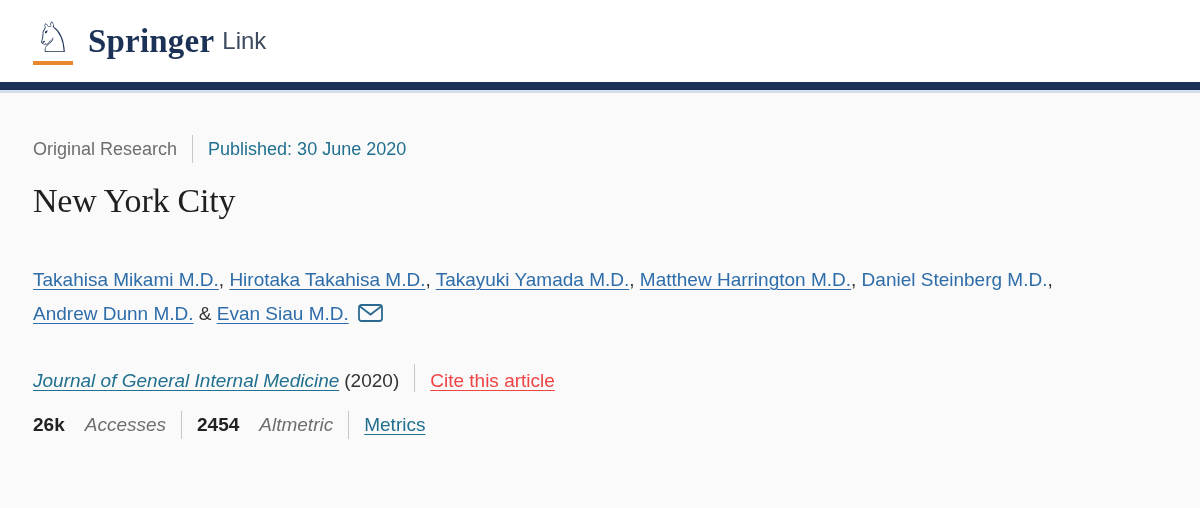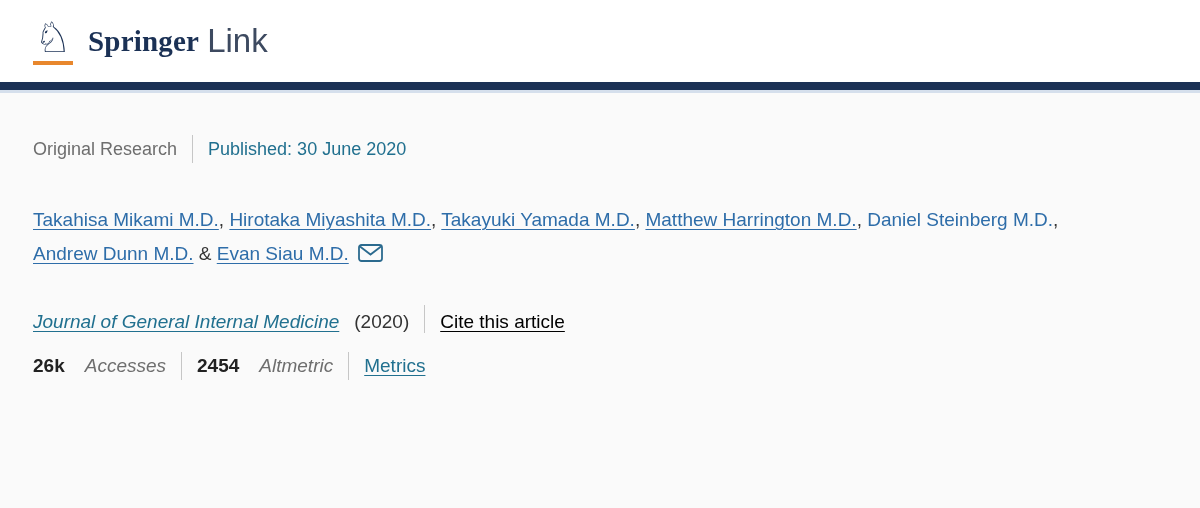--- a/index.html
+++ b/index.html
@@ -32,28 +32,28 @@
   }
   .logo-underline {
     width: 40px;
     height: 4px;
     background: #e8872d;
     margin-top: 2px;
   }
   .brand-springer {
     font-family: "Liberation Serif", serif;
     font-weight: 700;
-    font-size: 29px;
+    font-size: 33px;
     color: #1b3155;
     letter-spacing: 0.2px;
   }
   .brand-link {
     font-family: "Liberation Sans", sans-serif;
     font-weight: 300;
-    font-size: 33px;
+    font-size: 24px;
     color: #3d4a60;
     margin-left: 8px;
   }
   .navy-bar { height: 8px; background: #1b3155; }
   .blue-strip { height: 3px; background: #d5dfec; }
 
   
   .content { padding: 42px 40px 0 33px; }
 
   .meta-row {
@@ -109,23 +109,23 @@
     display: flex;
     align-items: flex-end;
   }
   a.journal-link {
     color: #21708f;
     font-style: italic;
     text-decoration: underline;
     text-decoration-thickness: 1px;
     text-underline-offset: 3px;
   }
-  .journal-year { margin-left: 15px; color: #333333; }
+  .journal-year { margin-left: 5px; color: #333333; }
   a.cite-link {
-    color: #000000;
+    color: #ef4444;
     text-decoration: underline;
     text-decoration-thickness: 1px;
     text-underline-offset: 3px;
   }
 
   .metrics-row {
     margin-top: 19px;
     font-size: 19px;
     display: flex;
     align-items: center;
@@ -156,25 +156,26 @@
 
 <main class="content">
 
   <div class="meta-row">
     <span>Original Research</span>
     <span class="vsep"></span>
     <a href="#" class="published-link">Published: 30 June 2020</a>
   </div>
 
   <h1 class="article-title">
+    <span>New York City</span>
   </h1>
 
   <div class="authors">
     <a href="#" class="author-link">Takahisa Mikami M.D.</a><span class="author-sep">, </span>
-    <a href="#" class="author-link">Hirotaka Miyashita M.D.</a><span class="author-sep">, </span>
+    <a href="#" class="author-link">Hirotaka Takahisa M.D.</a><span class="author-sep">, </span>
     <a href="#" class="author-link">Takayuki Yamada M.D.</a><span class="author-sep">, </span>
     <a href="#" class="author-link">Matthew Harrington M.D.</a><span class="author-sep">, </span>
     <a href="#" class="author-link no-underline">Daniel Steinberg M.D.</a><span class="author-sep">, </span>
     <a href="#" class="author-link">Andrew Dunn M.D.</a><span class="author-sep"> &amp; </span>
     <a href="#" class="author-link">Evan Siau M.D.</a><svg class="email-icon-svg" width="25" height="18" viewBox="0 0 25 18">
         <rect x="1" y="1" width="23" height="16" rx="2.5" fill="none" stroke="#2b6a8e" stroke-width="1.8"></rect>
         <polyline points="2,2.5 12.5,10.5 23,2.5" fill="none" stroke="#2b6a8e" stroke-width="1.8"></polyline>
       </svg>
   </div>
 

